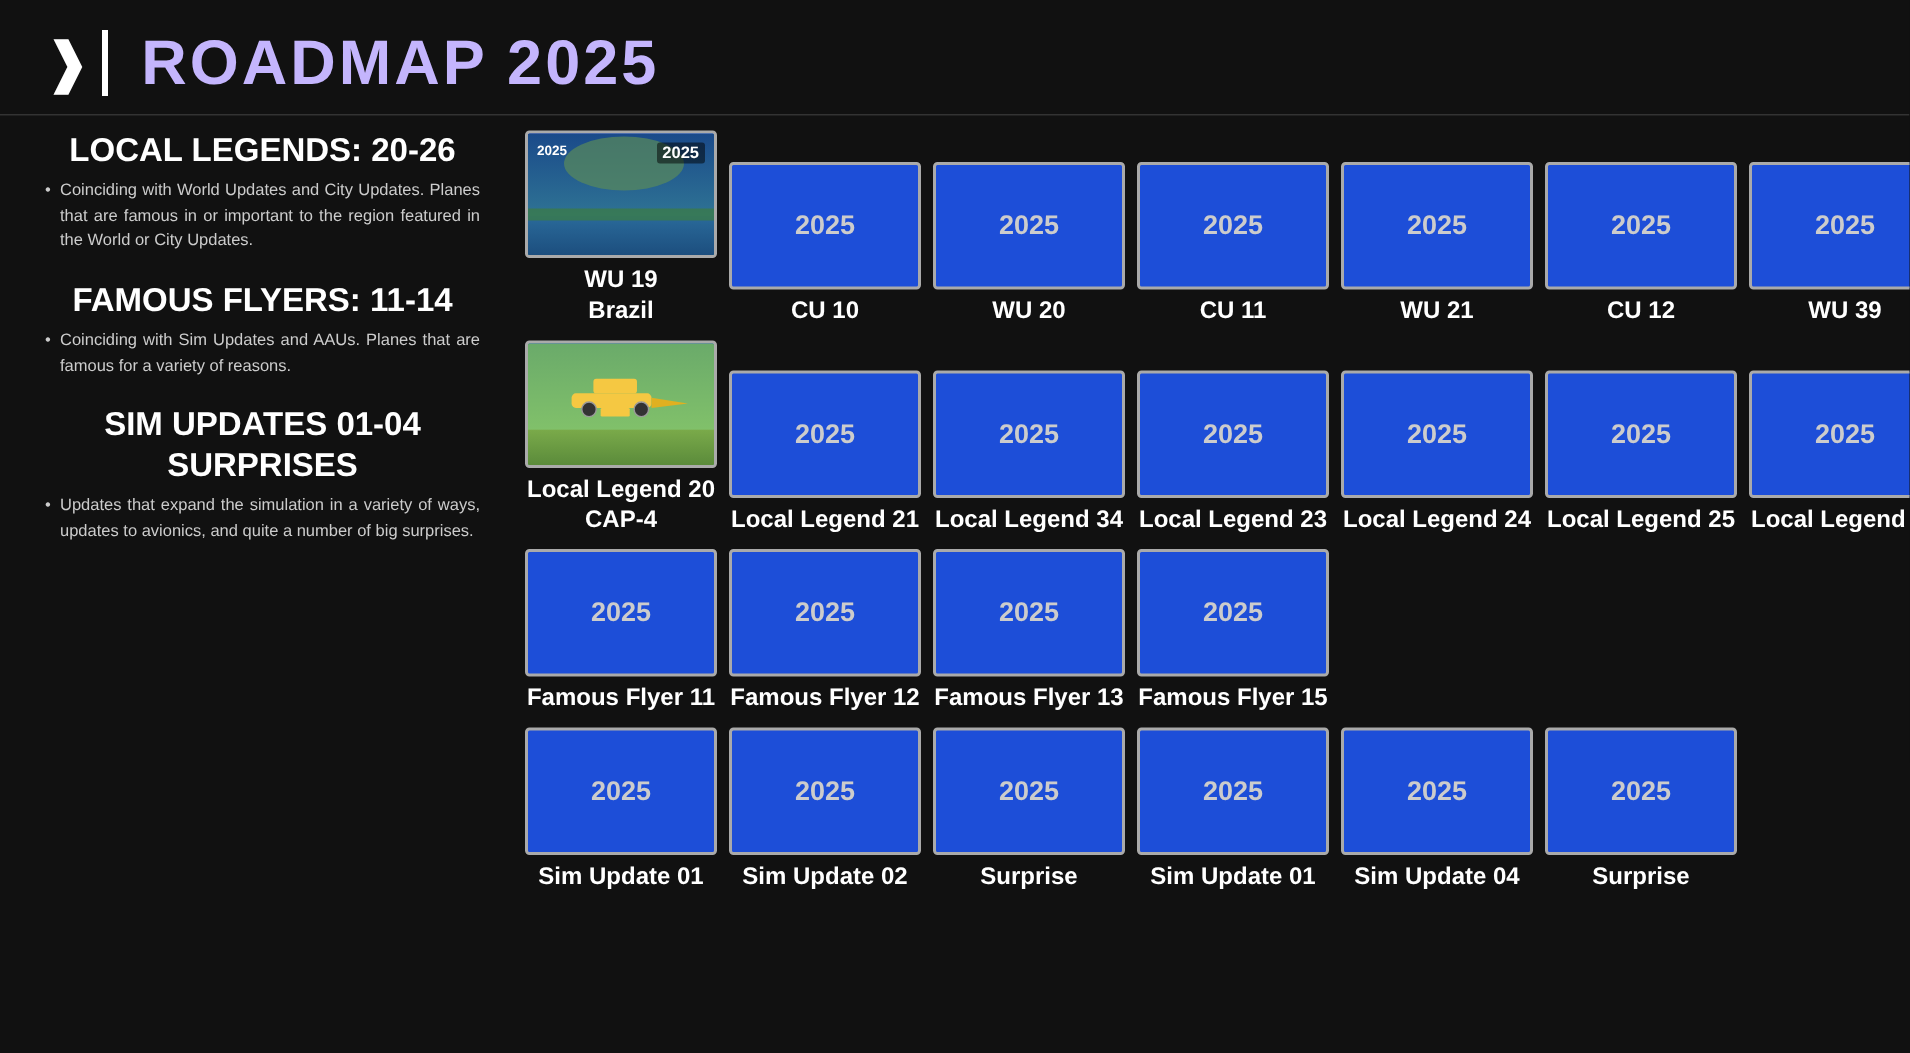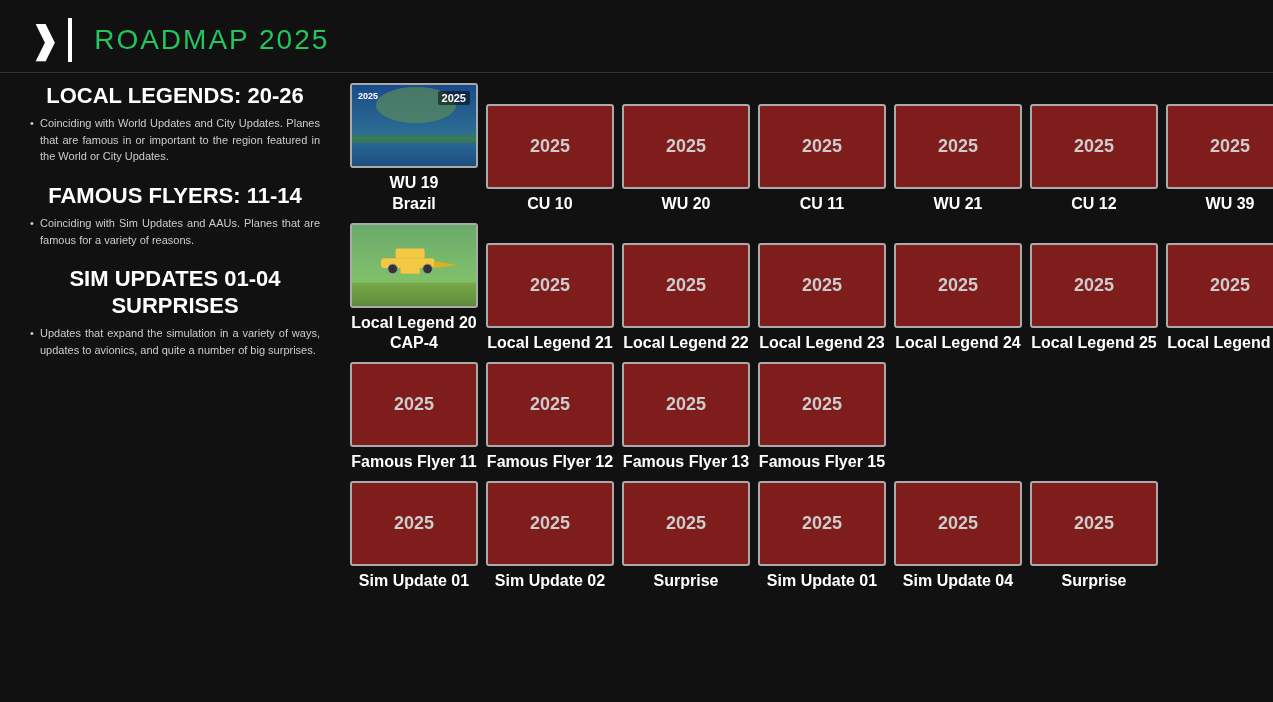--- a/index.html
+++ b/index.html
@@ -29,23 +29,23 @@
       color: #ffffff;
       line-height: 1;
     }
     .pipe {
       width: 4px;
       height: 44px;
       background: #ffffff;
       margin: 0 8px;
     }
     .header-title {
-      font-size: 28px;
-      font-weight: 400;
-      color: #22c55e;
+      font-size: 42px;
+      font-weight: 700;
+      color: #c4b5fd;
       letter-spacing: 2px;
     }
 
     .main-content {
       display: flex;
       flex-direction: row;
       padding: 10px 20px 10px 30px;
       gap: 20px;
     }
 
@@ -109,21 +109,21 @@
       display: flex;
       flex-direction: column;
       align-items: center;
     }
 
     .card {
       width: 128px;
       height: 85px;
       border: 2px solid #aaaaaa;
       border-radius: 3px;
-      background: #7f1d1d;
+      background: #1d4ed8;
       display: flex;
       align-items: center;
       justify-content: center;
       overflow: hidden;
       position: relative;
     }
 
     .card-year {
       font-size: 18px;
       font-weight: 700;
@@ -302,21 +302,21 @@
           <div class="card">
             <span class="card-year">2025</span>
           </div>
           <div class="card-label">Local Legend 21</div>
         </div>
 
         <div class="grid-item">
           <div class="card">
             <span class="card-year">2025</span>
           </div>
-          <div class="card-label">Local Legend 22</div>
+          <div class="card-label">Local Legend 34</div>
         </div>
 
         <div class="grid-item">
           <div class="card">
             <span class="card-year">2025</span>
           </div>
           <div class="card-label">Local Legend 23</div>
         </div>
 
         <div class="grid-item">

